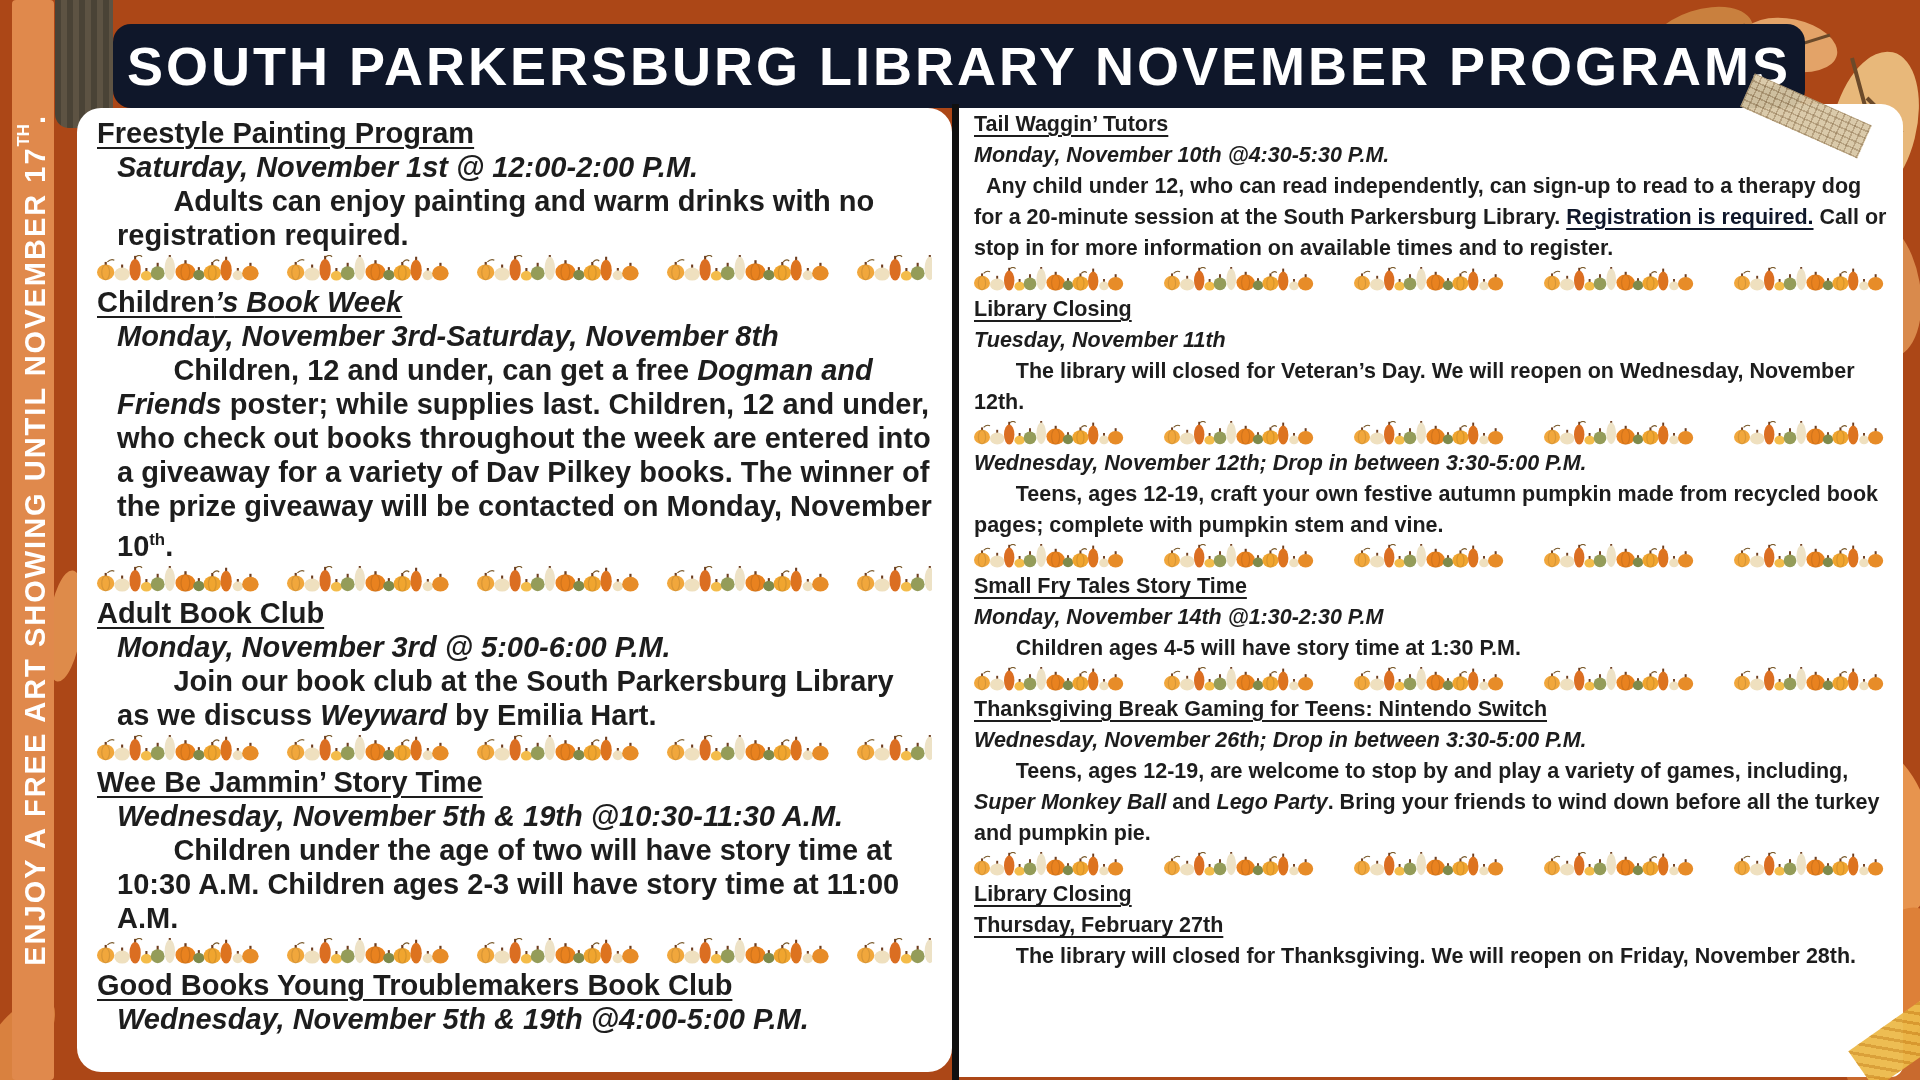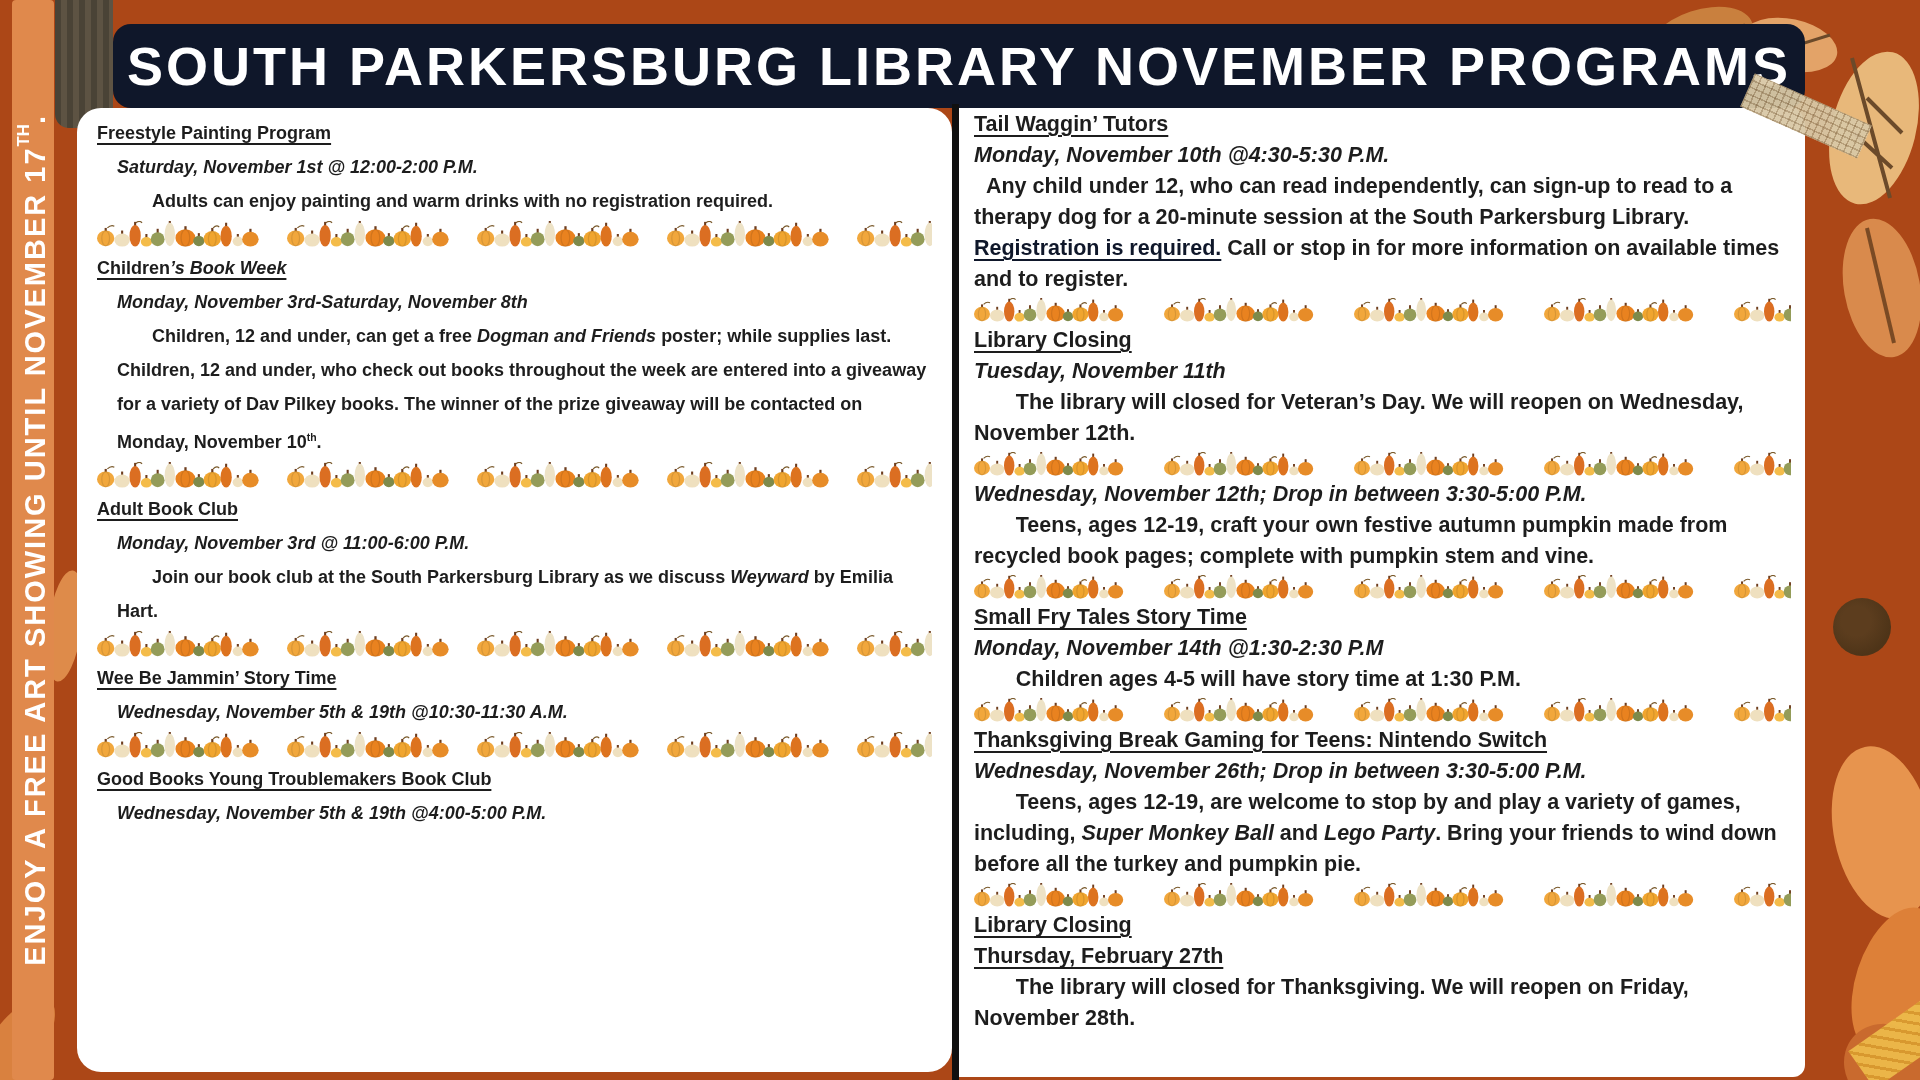--- a/index.html
+++ b/index.html
@@ -42,23 +42,23 @@
           border-radius:18px;z-index:3;display:flex;align-items:center;justify-content:center;}
   .banner h1{margin:0;color:#fff;font-size:54px;font-weight:800;letter-spacing:3px;white-space:nowrap;}
   .side-strip{position:absolute;left:12px;top:0;bottom:0;width:42px;background:#E0894C;z-index:3;
           display:flex;align-items:center;justify-content:center;border-radius:4px;}
   .side-text{writing-mode:vertical-rl;transform:rotate(180deg);font-weight:800;color:#fff;
           font-size:29px;letter-spacing:2px;white-space:nowrap;}
 
   
   .panel{position:absolute;background:#ffffff;z-index:2;box-sizing:border-box;}
   .left-panel{left:77px;top:108px;width:875px;bottom:8px;border-radius:24px;
-          padding:8px 20px 6px 20px;font-size:18px;line-height:34px;}
+          padding:8px 20px 6px 20px;font-size:29px;line-height:34px;}
   .vline{position:absolute;left:952px;top:104px;bottom:0;width:7px;background:#101010;z-index:3;}
-  .right-panel{left:959px;top:104px;width:846px;bottom:3px;border-radius:0 22px 12px 0;
+  .right-panel{left:959px;top:104px;width:944px;bottom:3px;border-radius:0 22px 12px 0;
           padding:5px 14px 4px 15px;font-size:21.5px;line-height:31px;}
 
   .section{margin-bottom:3px;}
   .ptitle{font-weight:700;}
   .pdate{font-weight:700;}
   .pbody{font-weight:700;}
   .left-panel .pbody, .left-panel .pdate { font-weight:700;margin-left:20px; }
 
   .s-u{text-decoration:underline;text-decoration-thickness:2px;text-underline-offset:4px;}
   .s-i{font-style:italic;}
@@ -145,21 +145,21 @@
           </svg>
           <svg class="pc" viewBox="0 0 190 30" preserveAspectRatio="xMinYMax meet">
             <use href="#pcluster"></use>
           </svg>
           <svg class="pc" viewBox="0 0 190 30" preserveAspectRatio="xMinYMax meet">
             <use href="#pcluster"></use>
           </svg>
         </div>
         <div class="section">
           <div class="ptitle"><span class="s-u">Adult Book Club</span></div>
-          <div class="pdate"><span class="s-i">Monday, November 3rd @ 11:00-6:00 P.M.</span></div>
+          <div class="pdate"><span class="s-i">Monday, November 3rd @ 5:00-6:00 P.M.</span></div>
           <div class="pbody"><span>&nbsp;&nbsp;&nbsp;&nbsp;&nbsp;&nbsp;&nbsp;Join our book club at the South Parkersburg Library as we discuss </span><span class="s-i">Weyward</span><span> by Emilia Hart.</span></div>
         </div>
         <div class="pumpkins">
           <svg class="pc" viewBox="0 0 190 30" preserveAspectRatio="xMinYMax meet">
             <use href="#pcluster"></use>
           </svg>
           <svg class="pc" viewBox="0 0 190 30" preserveAspectRatio="xMinYMax meet">
             <use href="#pcluster"></use>
           </svg>
           <svg class="pc" viewBox="0 0 190 30" preserveAspectRatio="xMinYMax meet">
@@ -168,20 +168,21 @@
           <svg class="pc" viewBox="0 0 190 30" preserveAspectRatio="xMinYMax meet">
             <use href="#pcluster"></use>
           </svg>
           <svg class="pc" viewBox="0 0 190 30" preserveAspectRatio="xMinYMax meet">
             <use href="#pcluster"></use>
           </svg>
         </div>
         <div class="section">
           <div class="ptitle"><span class="s-u">Wee Be Jammin’ Story Time</span></div>
           <div class="pdate"><span class="s-i">Wednesday, November 5th &amp; 19th @10:30-11:30 A.M.</span></div>
+          <div class="pbody"><span>&nbsp;&nbsp;&nbsp;&nbsp;&nbsp;&nbsp;&nbsp;Children under the age of two will have story time at 10:30 A.M. Children ages 2-3 will have story time at 11:00 A.M.</span></div>
         </div>
         <div class="pumpkins">
           <svg class="pc" viewBox="0 0 190 30" preserveAspectRatio="xMinYMax meet">
             <use href="#pcluster"></use>
           </svg>
           <svg class="pc" viewBox="0 0 190 30" preserveAspectRatio="xMinYMax meet">
             <use href="#pcluster"></use>
           </svg>
           <svg class="pc" viewBox="0 0 190 30" preserveAspectRatio="xMinYMax meet">
             <use href="#pcluster"></use>

